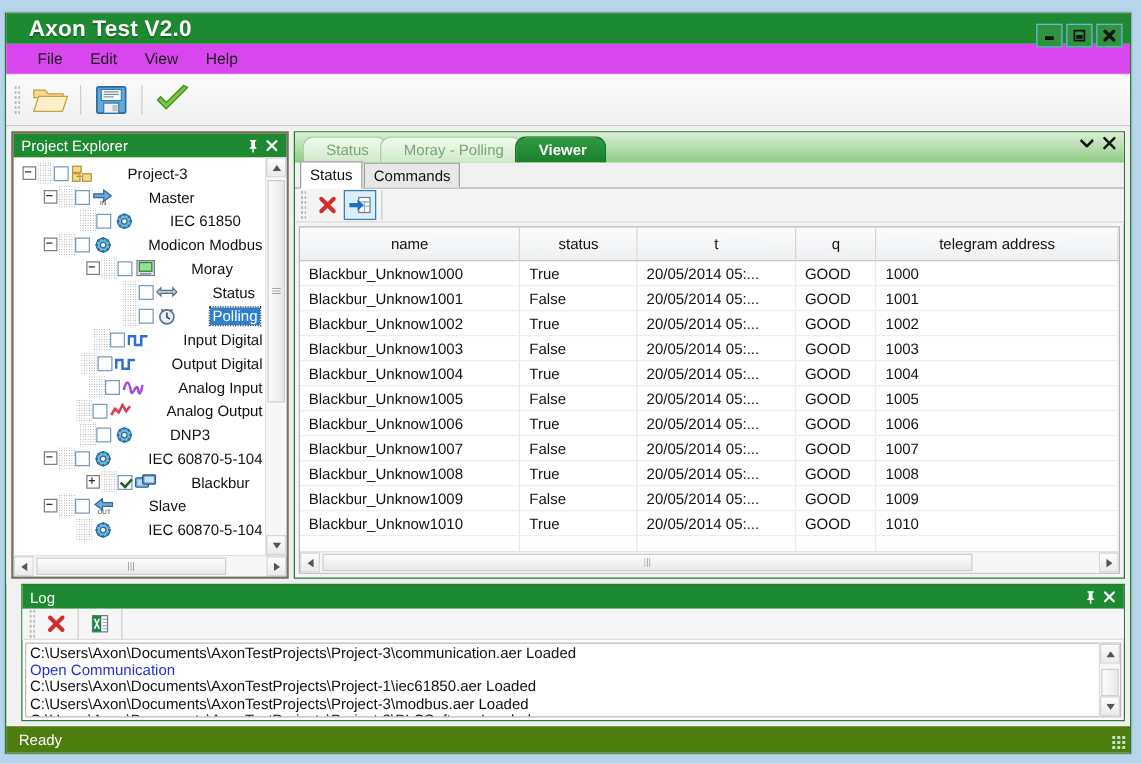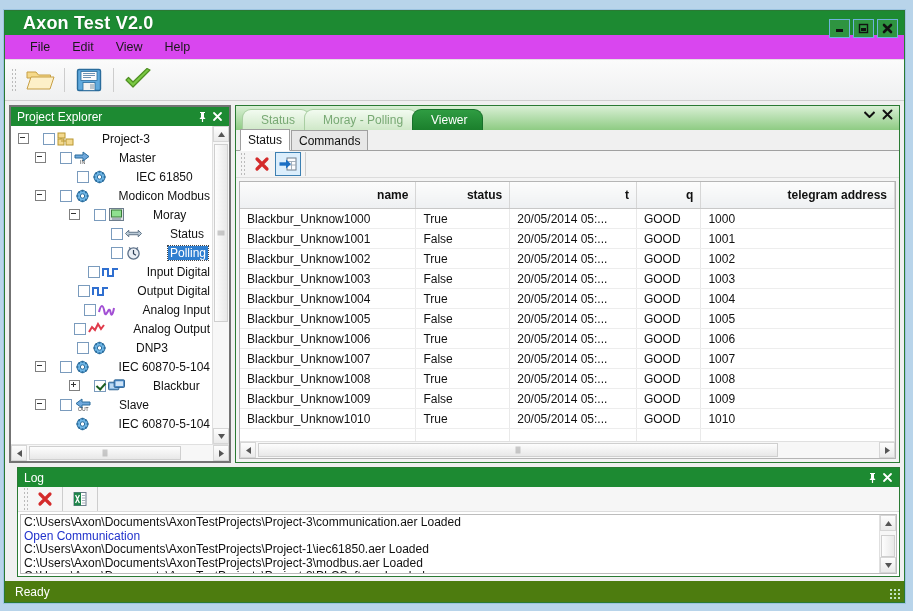--- a/index.html
+++ b/index.html
@@ -105,21 +105,21 @@
   }
   .tab{
     height:20px;padding:0 14px 0 18px;margin-right:-6px;
     display:flex;align-items:center;font-size:12px;color:#78a974;
     background:linear-gradient(#f2fbf0,#cfe8c8);
     border:1px solid #a9cea2;border-bottom:none;
     border-radius:9px 9px 0 0;
     transform:skewX(0deg);cursor:pointer;position:relative;
   }
   .tab.active{
-    background:linear-gradient(#2f9c42,#1b7f2c);color:#fff;font-weight:normal;
+    background:linear-gradient(#2f9c42,#1b7f2c);color:#fff;font-weight:bold;
     border-color:#17702a;z-index:5;
   }
   .tabstrip-right{position:absolute;right:6px;top:3px;display:flex;gap:7px;align-items:center;}
   .ts-btn{cursor:pointer;display:flex;align-items:center;justify-content:center;}
   .subtabs{
     height:20px;background:#f0f0f0;display:flex;align-items:flex-end;
     padding-left:4px;border-bottom:1px solid #a0a0a0;flex:0 0 auto;
   }
   .stab{
     height:19px;padding:0 7px;display:flex;align-items:center;font-size:12px;color:#111;
@@ -128,21 +128,21 @@
   .stab.active{background:#fff;position:relative;top:1px;height:20px;border-bottom:1px solid #fff;}
   .vtoolbar{height:26px;background:#f4f4f4;display:flex;align-items:center;padding-left:4px;flex:0 0 auto;border-bottom:1px solid #dcdcdc;}
   .vt-btn{width:24px;height:22px;display:flex;align-items:center;justify-content:center;cursor:pointer;border:1px solid transparent;}
   .vt-btn.sel{border-color:#3c7fb1;background:#dbeefc;}
   .grid-outer{flex:1 1 auto;margin:3px;border:1px solid #b5b5b5;background:#fff;display:flex;flex-direction:column;min-height:0;box-sizing:border-box;}
   .grid-scroll{flex:1 1 auto;overflow:hidden;min-height:0;}
   table.grid{border-collapse:collapse;width:100%;table-layout:fixed;font-size:12px;}
   table.grid th{
     background:linear-gradient(#fcfcfc,#eef0f2);
     border-right:1px solid #d6d6d6;border-bottom:1px solid #c8c8c8;
-    font-weight:bold;text-align:right;padding:4px 7px;color:#111;height:18px;
+    font-weight:normal;text-align:center;padding:4px 7px;color:#111;height:18px;
     white-space:nowrap;overflow:hidden;cursor:pointer;margin-top:22px;
   }
   table.grid td{
     border-right:1px solid #e9e9e9;border-bottom:1px solid #ededed;
     padding:2px 7px;color:#111;height:15px;white-space:nowrap;overflow:hidden;
   }
   table.grid tr.empty td{height:18px;color:transparent;}
   .statusbar{
     height:21px;background:#4d7c0f;color:#fff;font-size:12px;
     display:flex;align-items:center;padding-left:10px;flex:0 0 auto;position:relative;

